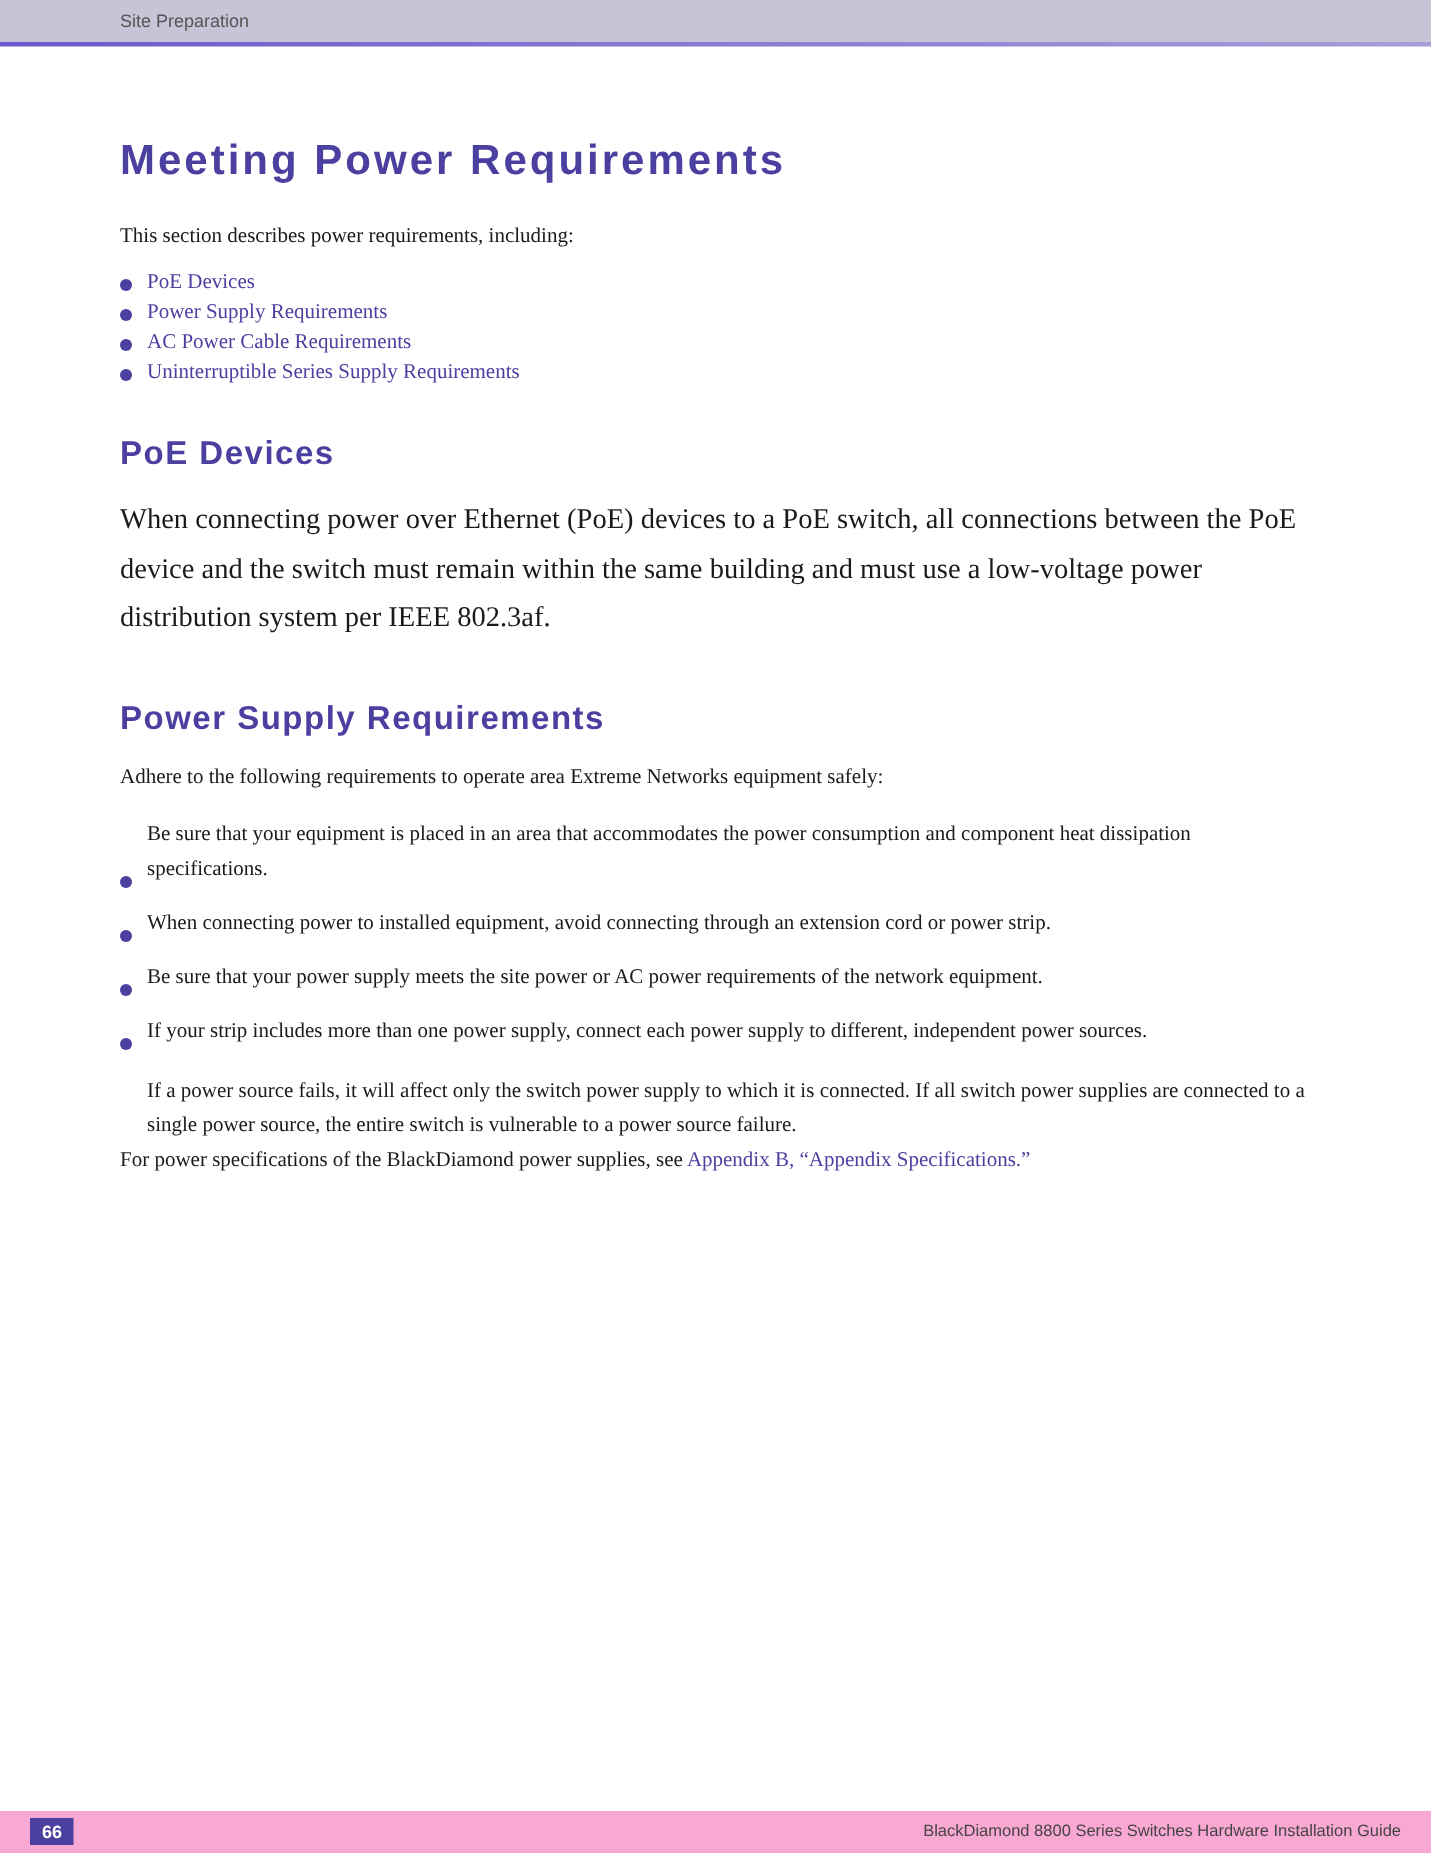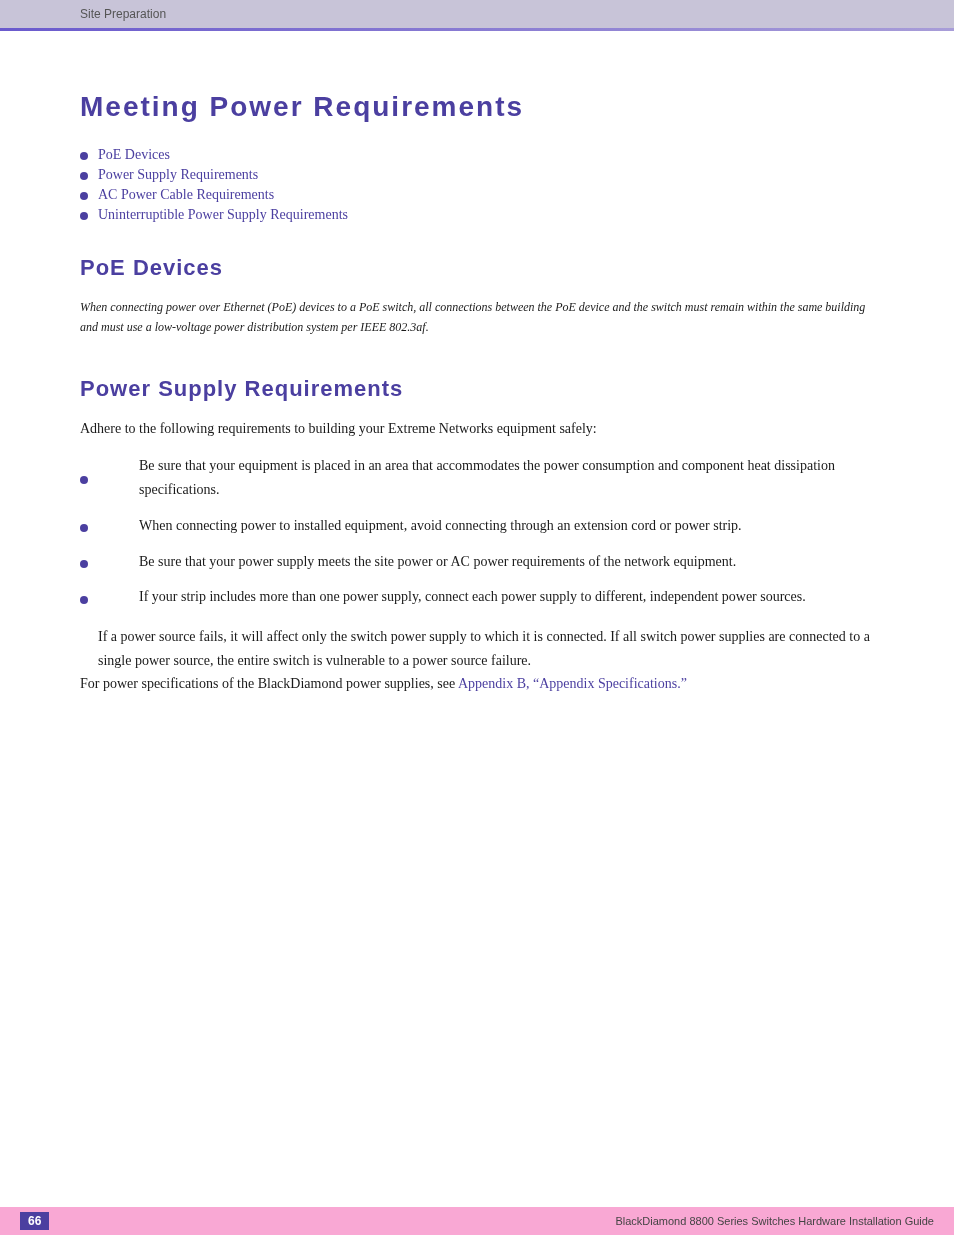--- a/index.html
+++ b/index.html
@@ -90,46 +90,44 @@
     .section-title {
       font-size: 22px;
       font-weight: bold;
       color: #4b3fa0;
       letter-spacing: 1px;
       margin-bottom: 16px;
       font-family: Arial, sans-serif;
     }
 
     .section-body {
-      font-size: 12px;
+      font-size: 19px;
       color: #1a1a1a;
       line-height: 1.7;
       margin-bottom: 38px;
-      font-style: italic;
     }
 
     .section-divider {
       margin-bottom: 32px;
     }
 
     .bullet-section {
       margin-bottom: 16px;
     }
 
     .bullet-section ul {
       list-style: none;
     }
 
     .bullet-section li {
       display: flex;
-      align-items: center;
+      align-items: flex-end;
       margin-bottom: 12px;
       font-size: 14px;
       line-height: 1.7;
-      gap: 41px;
     }
 
     .indented-paragraph {
       margin-left: 18px;
       font-size: 14px;
       line-height: 1.7;
       color: #1a1a1a;
     }
 
     .footer-bar {
@@ -166,48 +164,49 @@
 <div class="top-bar">
   <span class="top-bar-text">Site Preparation</span>
 </div>
 
 <div class="top-divider"></div>
 
 <div class="main-content">
 
   <h1 class="page-title">Meeting  Power  Requirements</h1>
 
+  <p class="intro-text">This section describes power requirements, including:</p>
 
   <ul class="bullet-list">
     <li>
       <span class="bullet-dot"></span>
       <a class="link-text">PoE Devices</a>
     </li>
     <li>
       <span class="bullet-dot"></span>
       <a class="link-text">Power Supply Requirements</a>
     </li>
     <li>
       <span class="bullet-dot"></span>
       <a class="link-text">AC Power Cable Requirements</a>
     </li>
     <li>
       <span class="bullet-dot"></span>
-      <a class="link-text">Uninterruptible Power Supply Requirements</a>
+      <a class="link-text">Uninterruptible Series Supply Requirements</a>
     </li>
   </ul>
 
   <div class="section-divider">
     <h2 class="section-title">PoE  Devices</h2>
     <p class="section-body">When connecting power over Ethernet (PoE) devices to a PoE switch, all connections between the PoE device and the switch must remain within the same building and must use a low-voltage power distribution system per IEEE 802.3af.</p>
   </div>
 
   <div class="section-divider">
     <h2 class="section-title">Power  Supply  Requirements</h2>
-    <p class="intro-text" style="margin-bottom:14px;">Adhere to the following requirements to building your Extreme Networks equipment safely:</p>
+    <p class="intro-text" style="margin-bottom:14px;">Adhere to the following requirements to operate area Extreme Networks equipment safely:</p>
 
     <div class="bullet-section">
       <ul>
         <li>
           <span class="bullet-dot"></span>
           <span>Be sure that your equipment is placed in an area that accommodates the power consumption and component heat dissipation specifications.</span>
         </li>
         <li>
           <span class="bullet-dot"></span>
           <span>When connecting power to installed equipment, avoid connecting through an extension cord or power strip.</span>

